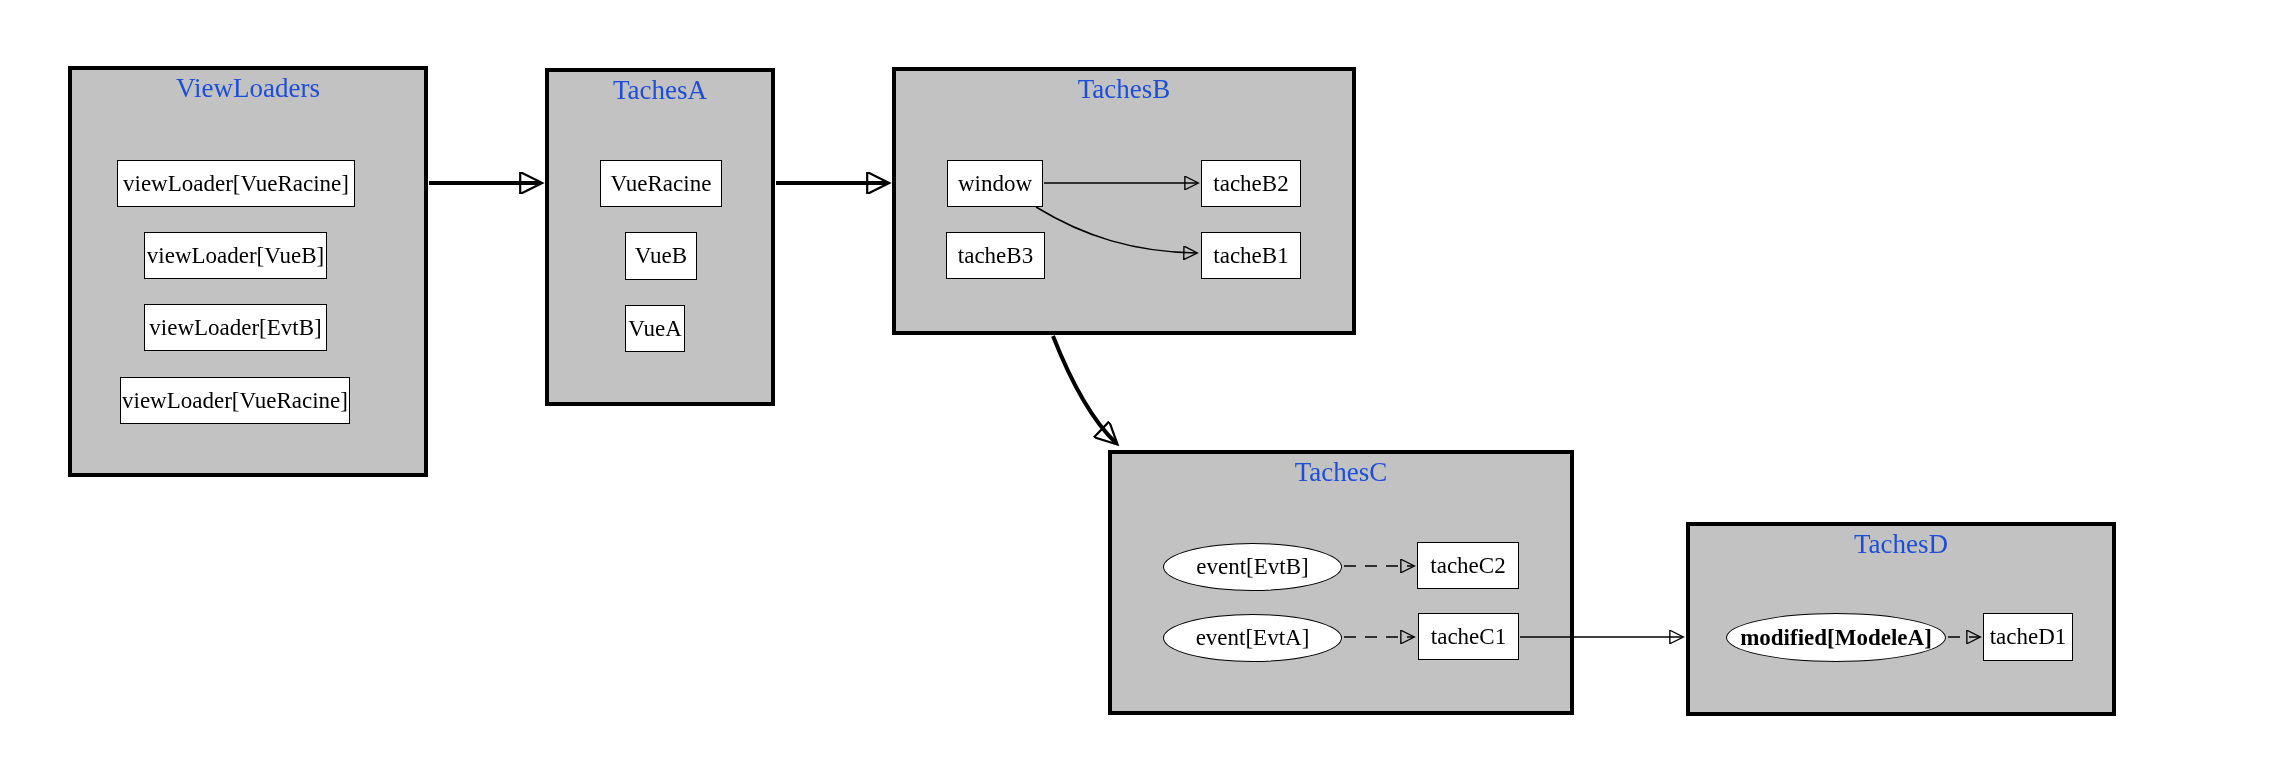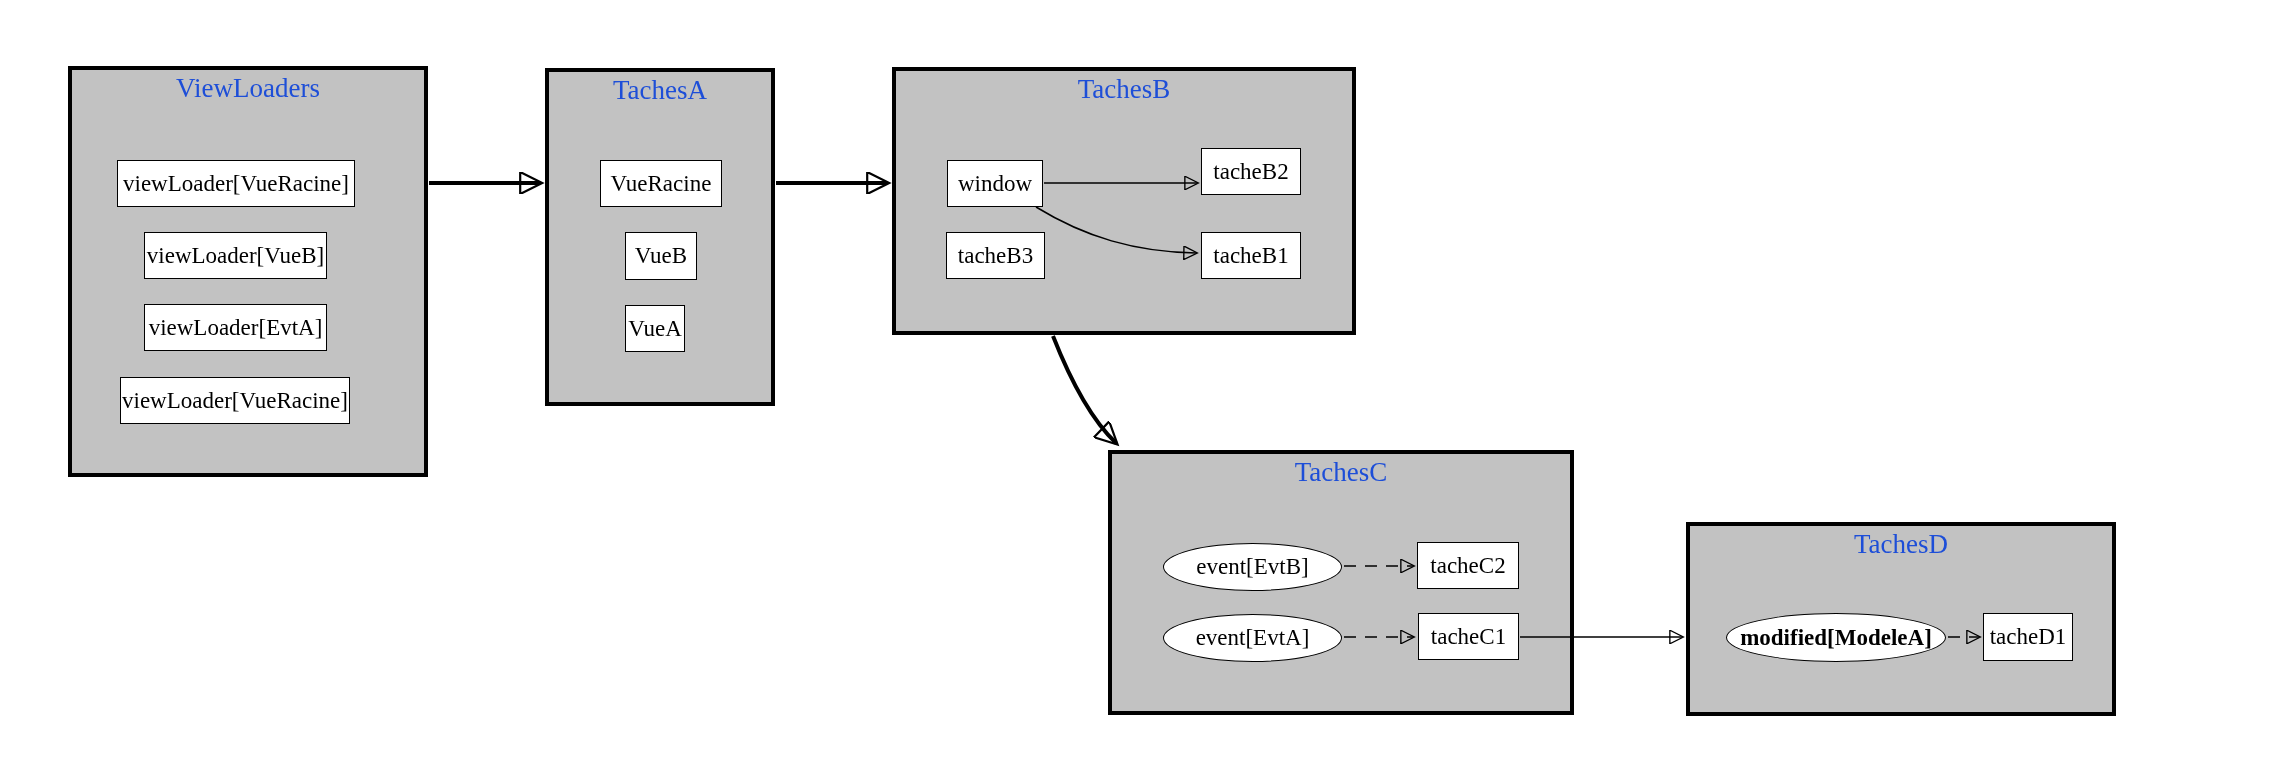--- a/index.html
+++ b/index.html
@@ -111,40 +111,40 @@
     <path class="edge-thin edge-dashed" d="M 1948 637 H 1979" marker-end="url(#ah-thin)"></path>
   </svg>
 
   <div class="node" style="left:117px; top:160px; width:238px; height:47px;">
     <span>viewLoader[VueRacine]</span>
   </div>
   <div class="node" style="left:144px; top:232px; width:183px; height:47px;">
     <span>viewLoader[VueB]</span>
   </div>
   <div class="node" style="left:144px; top:304px; width:183px; height:47px;">
-    <span>viewLoader[EvtA]</span>
+    <span>viewLoader[EvtB]</span>
   </div>
   <div class="node" style="left:120px; top:377px; width:230px; height:47px;">
     <span>viewLoader[VueRacine]</span>
   </div>
 
   <div class="node" style="left:600px; top:160px; width:122px; height:47px;">
     <span>VueRacine</span>
   </div>
   <div class="node" style="left:625px; top:232px; width:72px; height:48px;align-items:center;">
     <span>VueB</span>
   </div>
   <div class="node" style="left:625px; top:305px; width:60px; height:47px;">
     <span>VueA</span>
   </div>
 
   <div class="node" style="left:947px; top:160px; width:96px; height:47px;">
     <span>window</span>
   </div>
-  <div class="node" style="left:1201px; top:148px; width:100px; height:47px;">
+  <div class="node" style="left:1201px; top:160px; width:100px; height:47px;">
     <span>tacheB2</span>
   </div>
   <div class="node" style="left:946px; top:232px; width:99px; height:47px;">
     <span>tacheB3</span>
   </div>
   <div class="node" style="left:1201px; top:232px; width:100px; height:47px;">
     <span>tacheB1</span>
   </div>
 
   <div class="node ellipse" style="left:1163px; top:543px; width:179px; height:48px;justify-content:center;">

